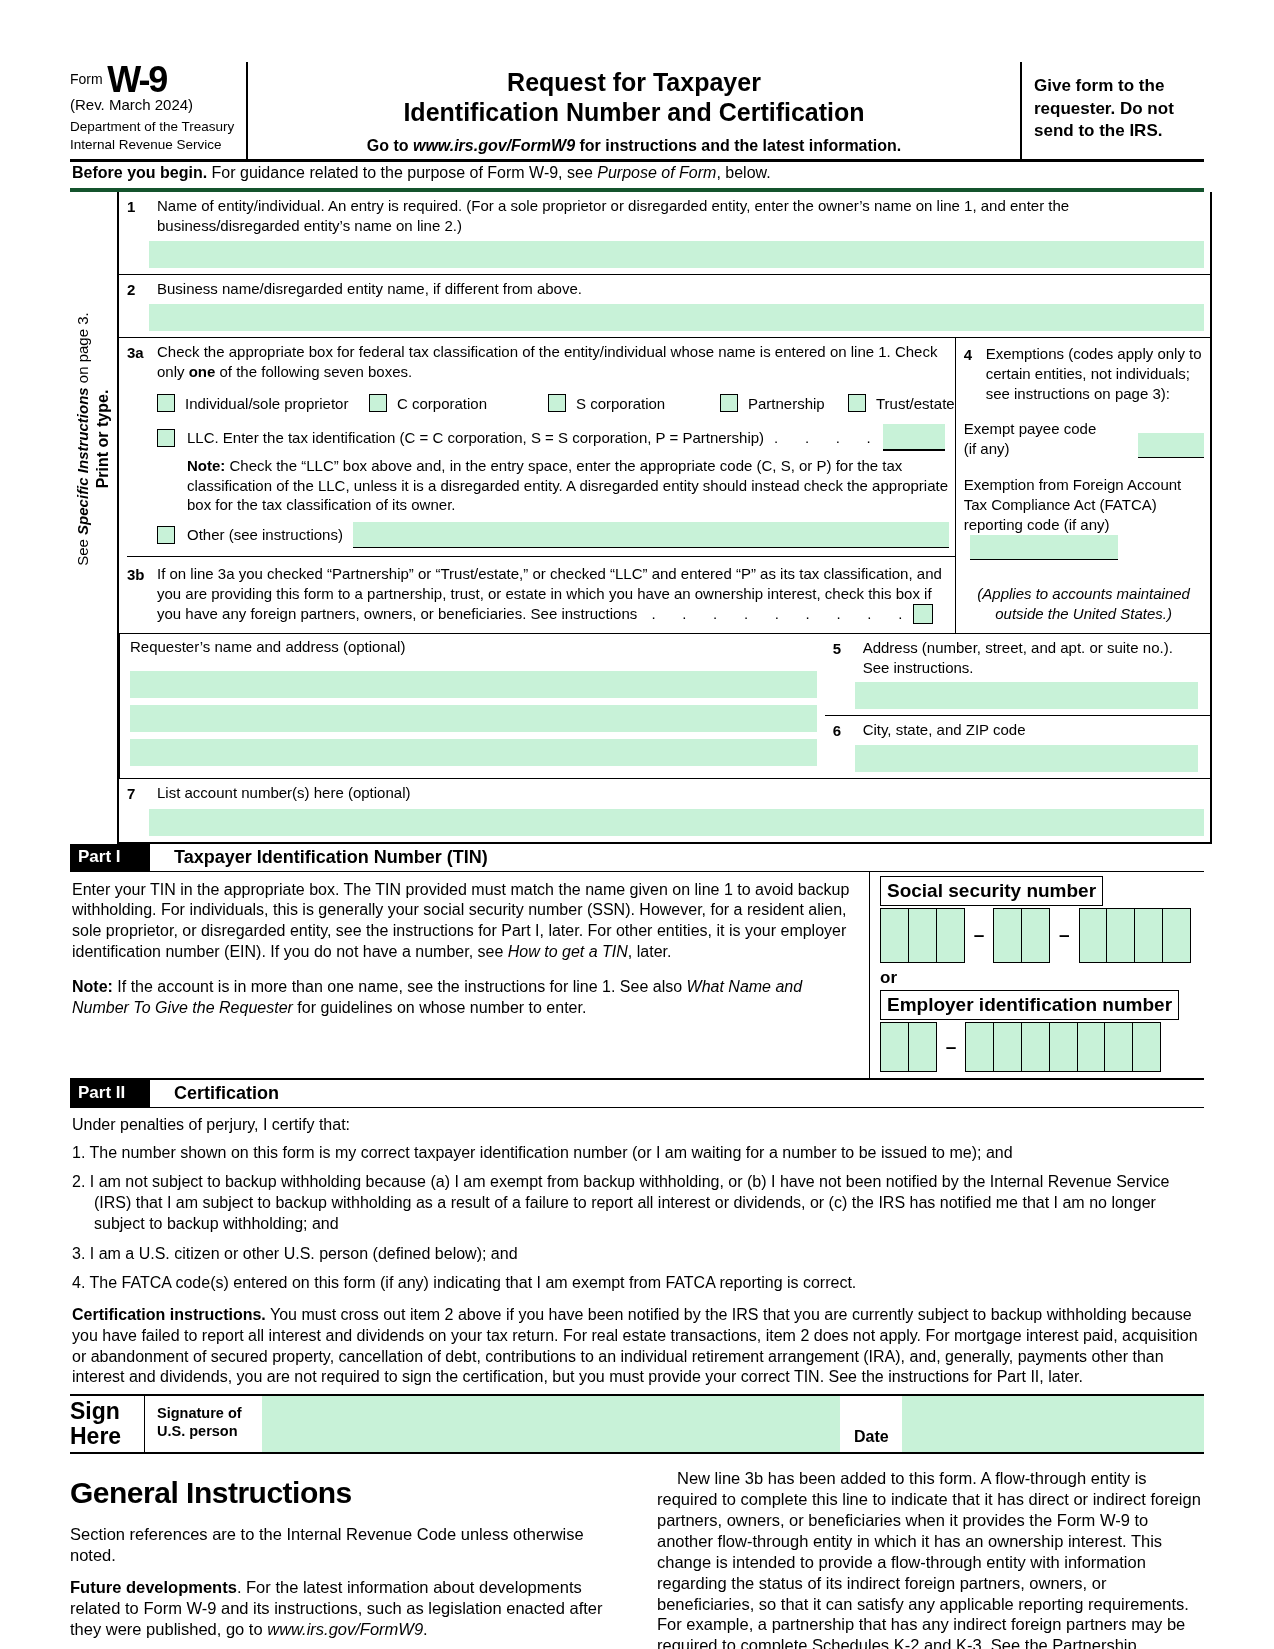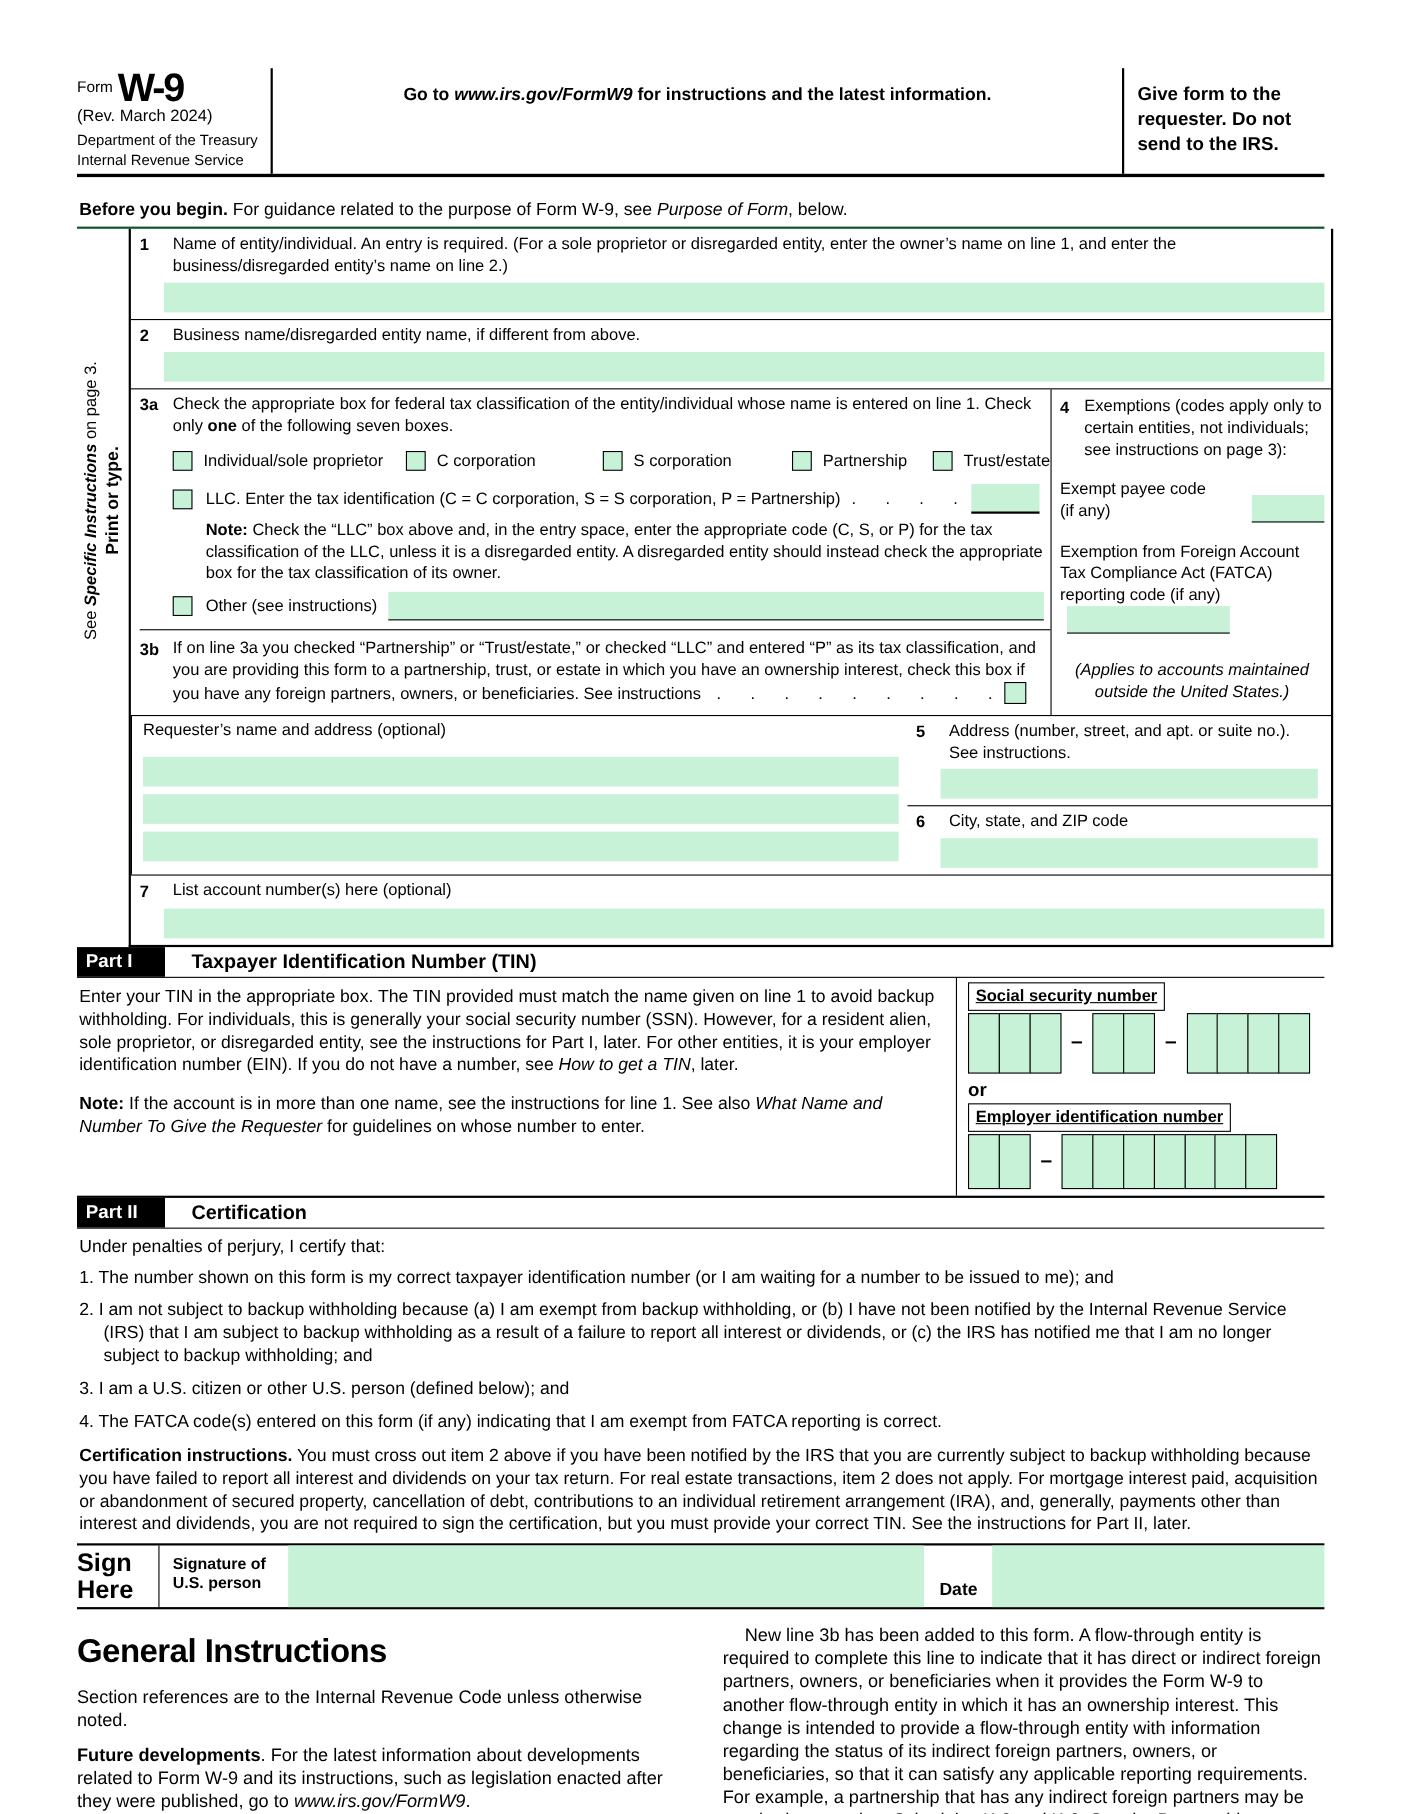--- a/index.html
+++ b/index.html
@@ -12,21 +12,21 @@
   .form-word { font-size:14px; vertical-align:8px; }
   .form-num { font-size:36px; font-weight:bold; letter-spacing:-2px; line-height:0.9; }
   .rev { font-size:15px; margin-top:0; }
   .dept { font-size:13.5px; line-height:1.3; margin-top:5px; }
   .h-center { border-right:2px solid #000; text-align:center; padding:6px 12px 4px; }
   .title { font-weight:bold; font-size:25px; line-height:1.18; }
   .goto { font-weight:bold; font-size:16px; margin-top:10px; }
   .goto .it { font-style:italic; }
   .h-right { padding:13px 0 0 12px; font-weight:bold; font-size:17px; line-height:1.33; }
 
-  .before { font-size:16px; padding:21px 0 6px 2px; border-bottom:2px solid #14532d; }
+  .before { font-size:16px; padding:2px 0 6px 2px; border-bottom:4px solid #14532d; }
   .before b { }
   .it { font-style:italic; }
 
   
   .main { display:flex; }
   .side { width:47px; position:relative; flex:none; }
   .side-rot { position:absolute; top:0; left:0; width:494px; height:47px;
               transform-origin:0 0; transform:rotate(-90deg) translateX(-494px);
               display:flex; flex-direction:column; justify-content:center; text-align:center;
               font-size:15px; line-height:1.25; }
@@ -78,21 +78,21 @@
   .part-bar.topline { border-top:2px solid #000; }
   .part-chip { background:#000; color:#fff; font-weight:bold; font-size:17px;
                width:66px; padding:3px 6px 4px 8px; flex:none; }
   .part-title { font-weight:bold; font-size:18px; padding:3px 0 0 24px; }
 
   
   .tin { display:grid; grid-template-columns:1fr 335px; }
   .tin-left { padding:8px 14px 6px 2px; font-size:16px; line-height:1.31; }
   .tin-left p { margin:0 0 14px; }
   .tin-right { border-left:1.5px solid #000; padding:8px 0 6px 10px; }
-  .tin-label-box { border:1.5px solid #000; font-weight:bold; font-size:15px; padding:3px 6px 4px; margin-right:2px;text-decoration:underline; }
+  .tin-label-box { border:1.5px solid #000; font-weight:bold; font-size:19px; padding:3px 6px 4px; margin-right:2px; }
   .cells { display:flex; align-items:center; margin-top:6px; }
   .cellgrp { display:flex; }
   .cell { width:27px; height:53px; background:#c8f2d8; border:1.2px solid #000; margin-left:-1.2px; }
   .cellgrp .cell:first-child { margin-left:0; }
   .cell.short { height:48px; }
   .dash { font-weight:bold; font-size:19px; padding:0 9px; }
   .or { font-weight:bold; font-size:17px; margin:5px 0 6px; }
 
   
   .certintro { font-size:16px; margin:8px 0 0 2px; }
@@ -123,20 +123,24 @@
     <div class="h-left">
       <div><span class="form-word">Form</span>
            <span class="form-num">W-9</span></div>
       <div class="rev">(Rev. March 2024)</div>
       <div class="dept">
         <div>Department of the Treasury</div>
         <div>Internal Revenue Service</div>
       </div>
     </div>
     <div class="h-center">
+      <div class="title">
+        <div>Request for Taxpayer</div>
+        <div>Identification Number and Certification</div>
+      </div>
       <div class="goto">
         <span>Go to </span><span class="it">www.irs.gov/FormW9</span><span> for instructions and the latest information.</span>
       </div>
     </div>
     <div class="h-right">Give form to the requester. Do not send to the IRS.</div>
   </div>
 
   <div class="before">
     <b>Before you begin.</b><span> For guidance related to the purpose of Form W-9, see </span><span class="it">Purpose of Form</span><span>, below.</span>
   </div>

